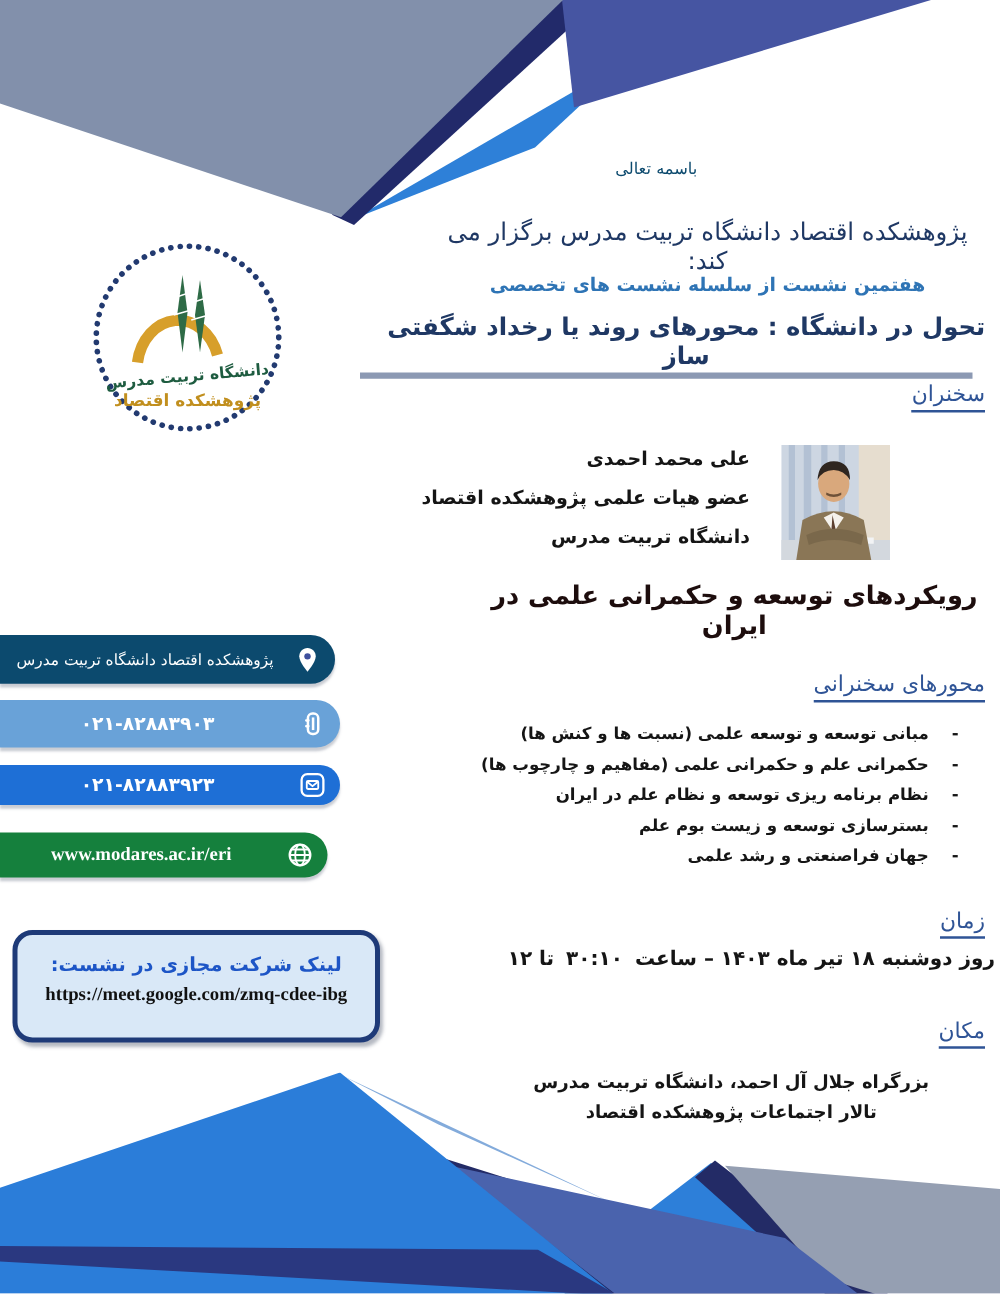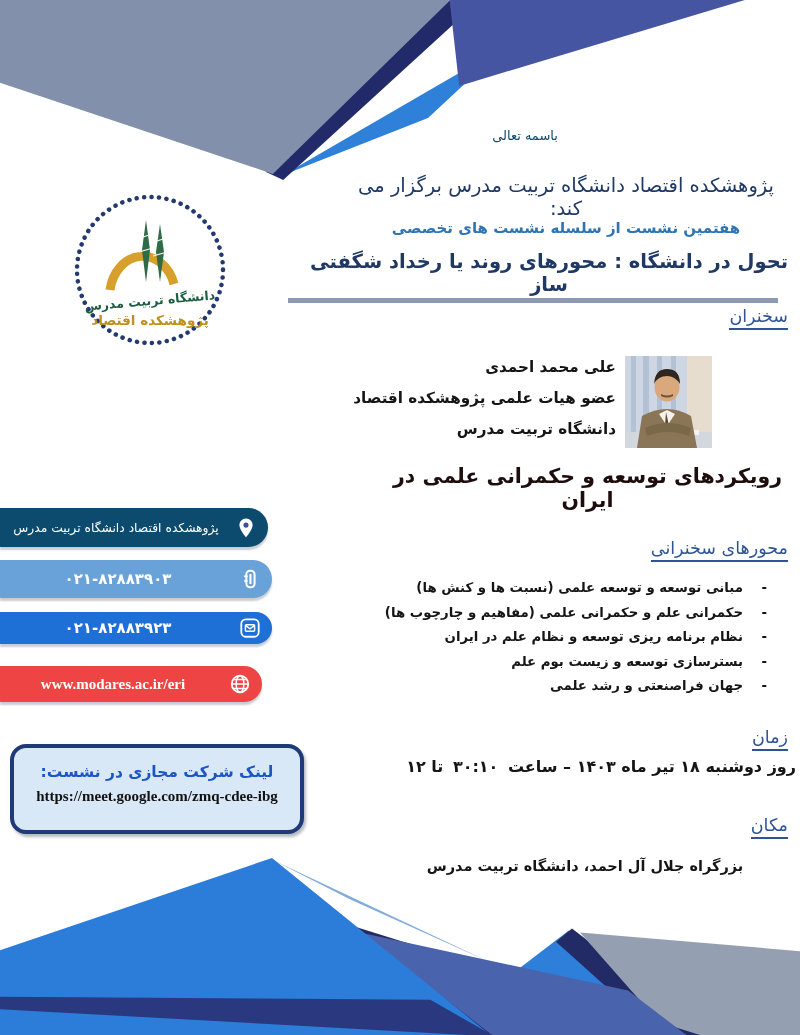--- a/index.html
+++ b/index.html
@@ -34,21 +34,21 @@
   .divider{position:absolute;left:288px;top:298px;width:490px;height:5px;background:#8c99b3;}
   
   .section-label{position:absolute;right:12px;color:#2f5496;font-size:17.5px;
     padding-bottom:2px;border-bottom:2px solid #2f5496;}
   .lbl-speaker{top:306px;}
   .lbl-topics{top:538px;}
   .lbl-time{top:727px;}
   .lbl-place{top:815px;}
   
   .speaker-photo{position:absolute;left:625px;top:356px;width:87px;height:92px;}
-  .speaker-info{position:absolute;left:316px;top:352px;width:300px;text-align:right;
+  .speaker-info{position:absolute;left:300px;top:352px;width:300px;text-align:right;
     color:#151515;font-size:15.2px;font-weight:bold;line-height:31px;}
   .talk-title{position:absolute;left:385px;top:464px;width:405px;text-align:center;
     color:#1d0d0d;font-size:20.5px;font-weight:bold;}
   
   .topics-list{position:absolute;right:33px;top:580px;width:520px;margin:0;padding:0;list-style:none;}
   .topics-list li{position:relative;text-align:right;padding-right:24px;margin-bottom:9.5px;
     color:#151515;font-size:13.3px;font-weight:bold;}
   .topics-list li .dash{position:absolute;right:0;top:0;font-weight:bold;}
   
   .date-line{position:absolute;left:300px;top:757px;width:496px;text-align:right;
@@ -59,21 +59,21 @@
   
   .logo{position:absolute;left:70px;top:190px;width:160px;height:160px;}
   
   .pill{position:absolute;left:0;display:flex;align-items:center;justify-content:center;
     color:#ffffff;border-radius:0 22px 22px 0;
     box-shadow:0 3px 2px rgba(100,110,130,.35);padding:0 46px 0 10px;box-sizing:border-box;}
   .pill .picon{position:absolute;right:11px;top:50%;transform:translateY(-50%);width:22px;height:22px;}
   .pill-address{top:508px;width:268px;height:39px;background:#0c4a6e;font-size:12.3px;}
   .pill-phone{top:560px;width:272px;height:38px;background:#69a2d8;font-size:15px;font-weight:bold;}
   .pill-fax{top:612px;width:272px;height:32px;background:#1e6fd6;font-size:15px;font-weight:bold;}
-  .pill-web{top:666px;width:262px;height:36px;background:#ef4444;font-size:15px;font-weight:bold;
+  .pill-web{top:666px;width:262px;height:36px;background:#15803d;font-size:15px;font-weight:bold;
     font-family:"Liberation Serif",serif;}
   
   .meet-box{position:absolute;left:10px;top:744px;width:294px;height:90px;box-sizing:border-box;
     background:#d9e8f7;border:4px solid #1e3a78;border-radius:16px;text-align:center;
     box-shadow:2px 3px 3px rgba(90,100,120,.45);}
   .meet-label{margin-top:15px;color:#1d55c6;font-size:15.5px;font-weight:bold;}
   .meet-url{margin-top:7px;color:#111111;font-size:15px;font-weight:bold;
     font-family:"Liberation Serif",serif;direction:ltr;}
 </style>
 </head>
@@ -158,20 +158,21 @@
   <div class="section-label lbl-time">زمان</div>
   <div class="date-line">
     <span>روز دوشنبه ۱۸ تیر ماه ۱۴۰۳ – ساعت</span>
     <span class="time-val" dir="ltr">۳۰:۱۰</span>
     <span>تا ۱۲</span>
   </div>
 
   <div class="section-label lbl-place">مکان</div>
   <div class="venue-lines">
     <div>بزرگراه جلال آل احمد، دانشگاه تربیت مدرس</div>
+    <div>تالار اجتماعات پژوهشکده اقتصاد</div>
   </div>
 
   <div class="pill pill-address">
     <span>پژوهشکده اقتصاد دانشگاه تربیت مدرس</span>
     <svg class="picon" viewBox="0 0 24 24">
       <path d="M12 1.5 C7.9 1.5 4.8 4.7 4.8 8.8 c0 5.2 7.2 13.4 7.2 13.4 s7.2-8.2 7.2-13.4 C19.2 4.7 16.1 1.5 12 1.5 Z" fill="#ffffff"></path>
       <circle cx="12" cy="8.8" r="2.8" fill="#3e4f9d"></circle>
     </svg>
   </div>
 

